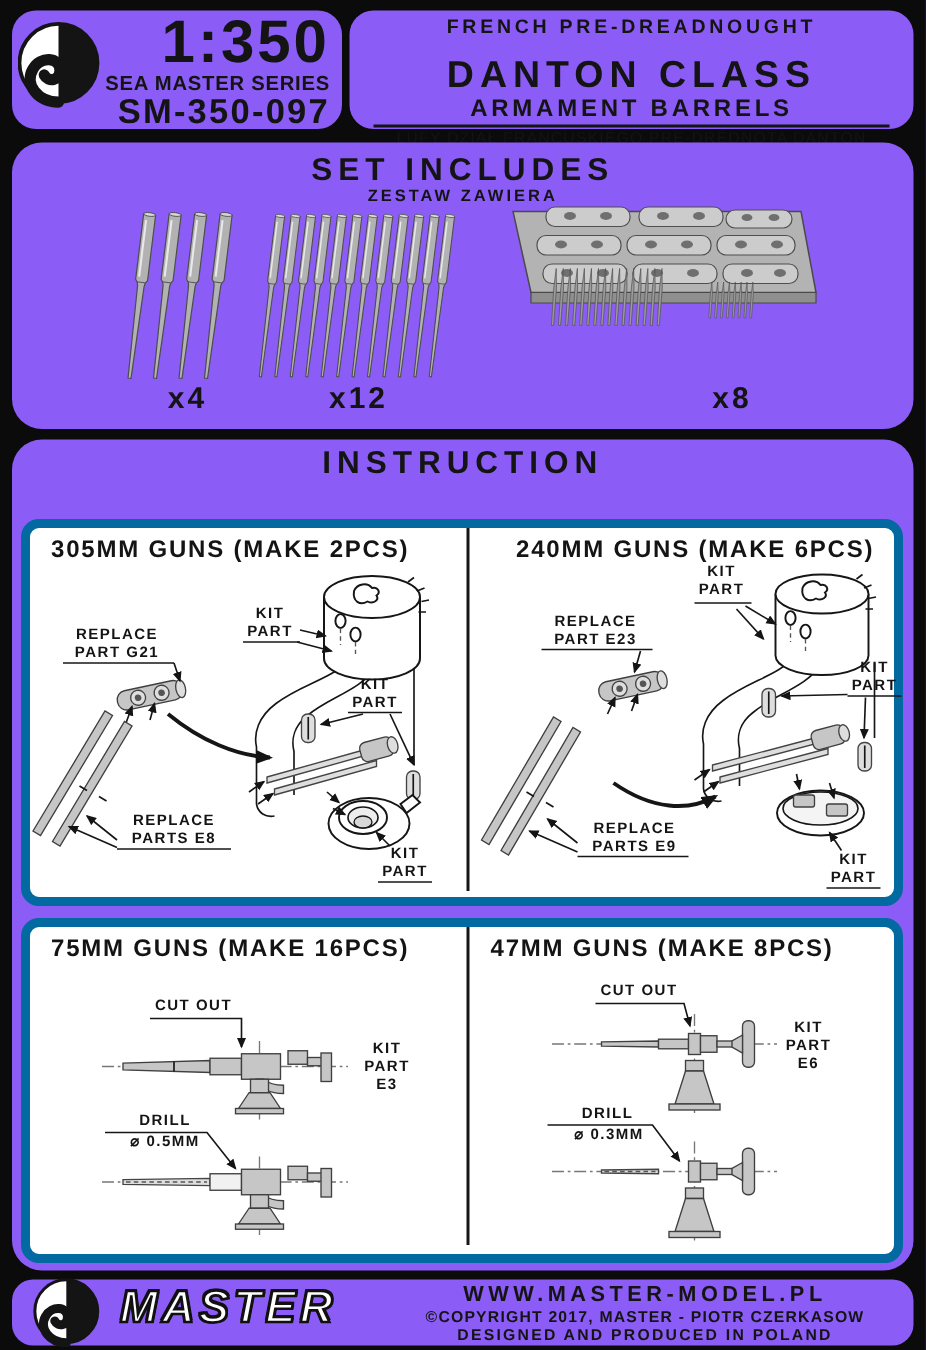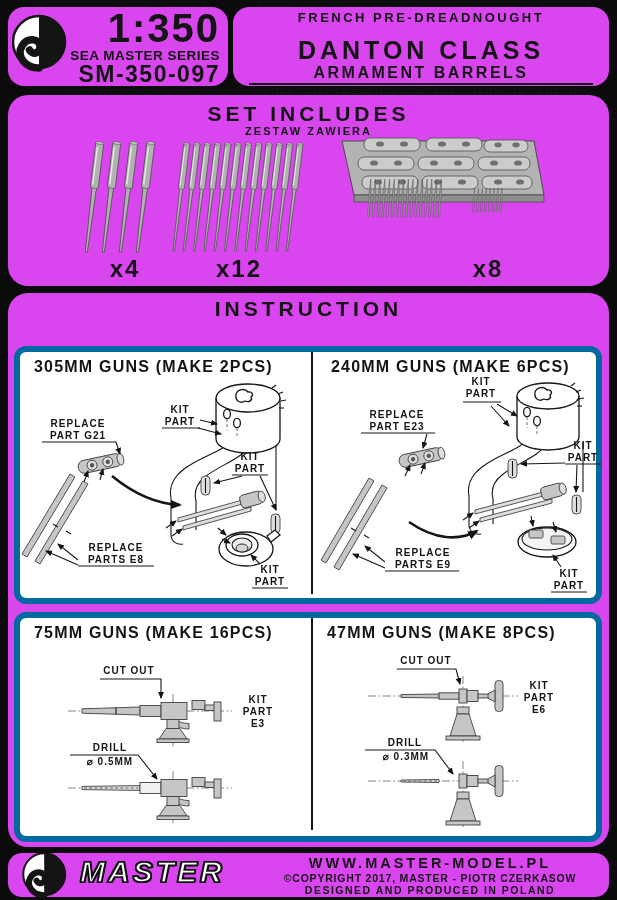--- a/index.html
+++ b/index.html
@@ -1,36 +1,36 @@
 <!DOCTYPE html>
 <html><head>
 <meta charset="utf-8">
 <style>
   html,body{margin:0;padding:0;background:#000;}
   .page{position:relative;width:617px;height:900px;background:#0b0b0b;overflow:hidden;
         font-family:"Liberation Sans",sans-serif;color:#141414;}
-  .box{position:absolute;background:#d946ef;}
+  .box{position:absolute;background:#8b5cf6;}
   
   .hdr-left{left:8px;top:7px;width:220px;height:79px;border-radius:16px;display:flex;align-items:center;}
   .hdr-left svg{position:absolute;left:4px;top:5px;}
   .hdr-left-text{position:absolute;left:58px;right:8px;top:1px;text-align:right;}
   .scale{font-size:40px;line-height:40px;font-weight:bold;letter-spacing:2px;}
   .series{font-size:13.5px;line-height:15px;font-weight:bold;letter-spacing:0.5px;}
   .sku{font-size:23px;line-height:23px;font-weight:bold;letter-spacing:1.5px;}
   .hdr-right{left:233px;top:7px;width:376px;height:79px;border-radius:16px;text-align:center;padding-top:3px;box-sizing:border-box;}
   .t1{font-size:13px;font-weight:bold;letter-spacing:2.5px;line-height:15px;}
   .t2{font-size:25px;font-weight:bold;letter-spacing:4px;line-height:27px;margin-top:12px;}
   .t3{font-size:16px;font-weight:bold;letter-spacing:2.5px;line-height:18px;}
   .rule{border-top:2px solid #141414;margin:1px 16px 1px 16px;}
   .t4{font-size:10.5px;font-weight:normal;letter-spacing:0.8px;line-height:13px;}
   
   .set-panel{left:8px;top:95px;width:601px;height:191px;border-radius:20px;}
   .p-title{position:absolute;left:0;right:0;top:7px;text-align:center;font-size:21px;font-weight:bold;letter-spacing:4px;}
   .p-sub{position:absolute;left:0;right:0;top:30px;text-align:center;font-size:11px;font-weight:bold;letter-spacing:2px;}
-  .qty{position:absolute;top:160px;width:80px;text-align:center;font-size:24px;font-weight:bold;letter-spacing:2px;}
+  .qty{position:absolute;top:160px;width:80px;text-align:center;font-size:20px;font-weight:bold;letter-spacing:2px;}
   .ins-panel{left:8px;top:293px;width:601px;height:554px;border-radius:20px;}
   .subpanel{position:absolute;left:6px;width:588px;border:6px solid #0369a1;border-radius:12px;box-sizing:border-box;background:#fff;}
   .sub-a{top:53px;height:258px;}
   .sub-b{top:319px;height:230px;}
   .vdiv{position:absolute;left:291px;top:0;width:2px;background:#161616;}
   .quad{position:absolute;top:0;height:100%;}
   .quad svg{position:absolute;left:0;top:0;}
   .q-title{position:absolute;top:6px;left:14px;font-size:16px;font-weight:bold;letter-spacing:1.2px;white-space:nowrap;}
   .lbl{position:absolute;font-size:10px;font-weight:bold;letter-spacing:1px;line-height:1.18;text-align:center;}
   
@@ -364,21 +364,21 @@
 
           <ellipse class="ol" cx="234" cy="190" rx="29" ry="15"></ellipse>
           <ellipse cx="234" cy="187" rx="25" ry="11" fill="#f4f4f4" stroke="#161616" stroke-width="1.1"></ellipse>
           <rect class="m" x="216" y="178" width="14" height="8" rx="1.5"></rect>
           <rect class="m" x="238" y="184" width="14" height="8" rx="1.5"></rect>
           <line class="ld" x1="218" y1="164" x2="220" y2="174" marker-end="url(#ah)"></line>
           <line class="ld" x1="240" y1="170" x2="243" y2="180" marker-end="url(#ah)"></line>
           <line class="ld" x1="248" y1="215" x2="240" y2="203" marker-end="url(#ah)"></line>
           <line class="ld" x1="238" y1="240" x2="274" y2="240"></line>
         </svg>
-        <div class="q-title" style="left:18px">240MM GUNS (MAKE 6PCS)</div>
+        <div class="q-title" style="left:31px">240MM GUNS (MAKE 6PCS)</div>
         <div class="lbl" style="left:148px;top:24px;width:40px">KIT PART</div>
         <div class="lbl" style="left:44px;top:57px;width:80px">REPLACE PART E23</div>
         <div class="lbl" style="left:250px;top:88px;width:40px">KIT PART</div>
         <div class="lbl" style="left:70px;top:195px;width:80px">REPLACE PARTS E9</div>
         <div class="lbl" style="left:236px;top:216px;width:40px">KIT PART</div>
       </div>
     </div>
 
     <div class="subpanel sub-b">
       <div class="vdiv" style="height:212px"></div>

